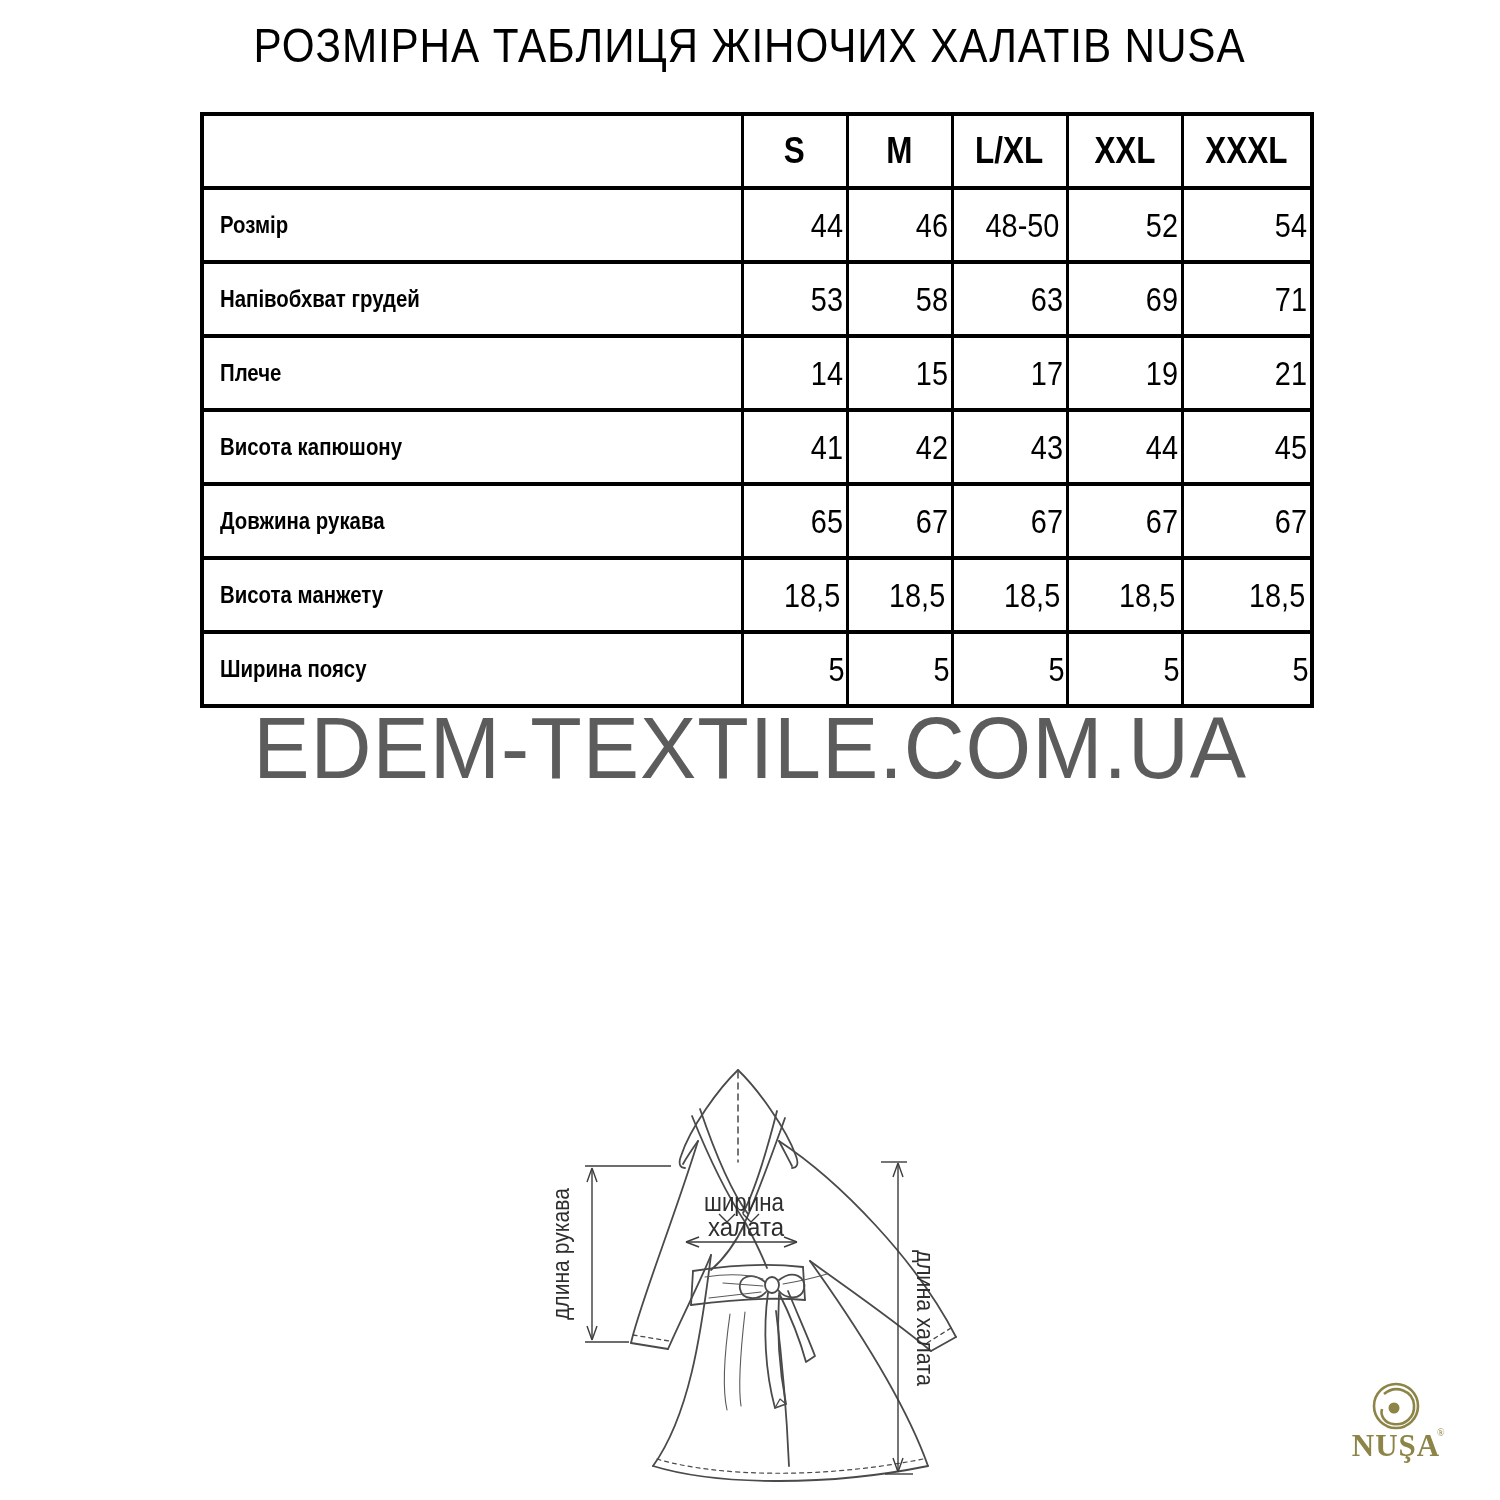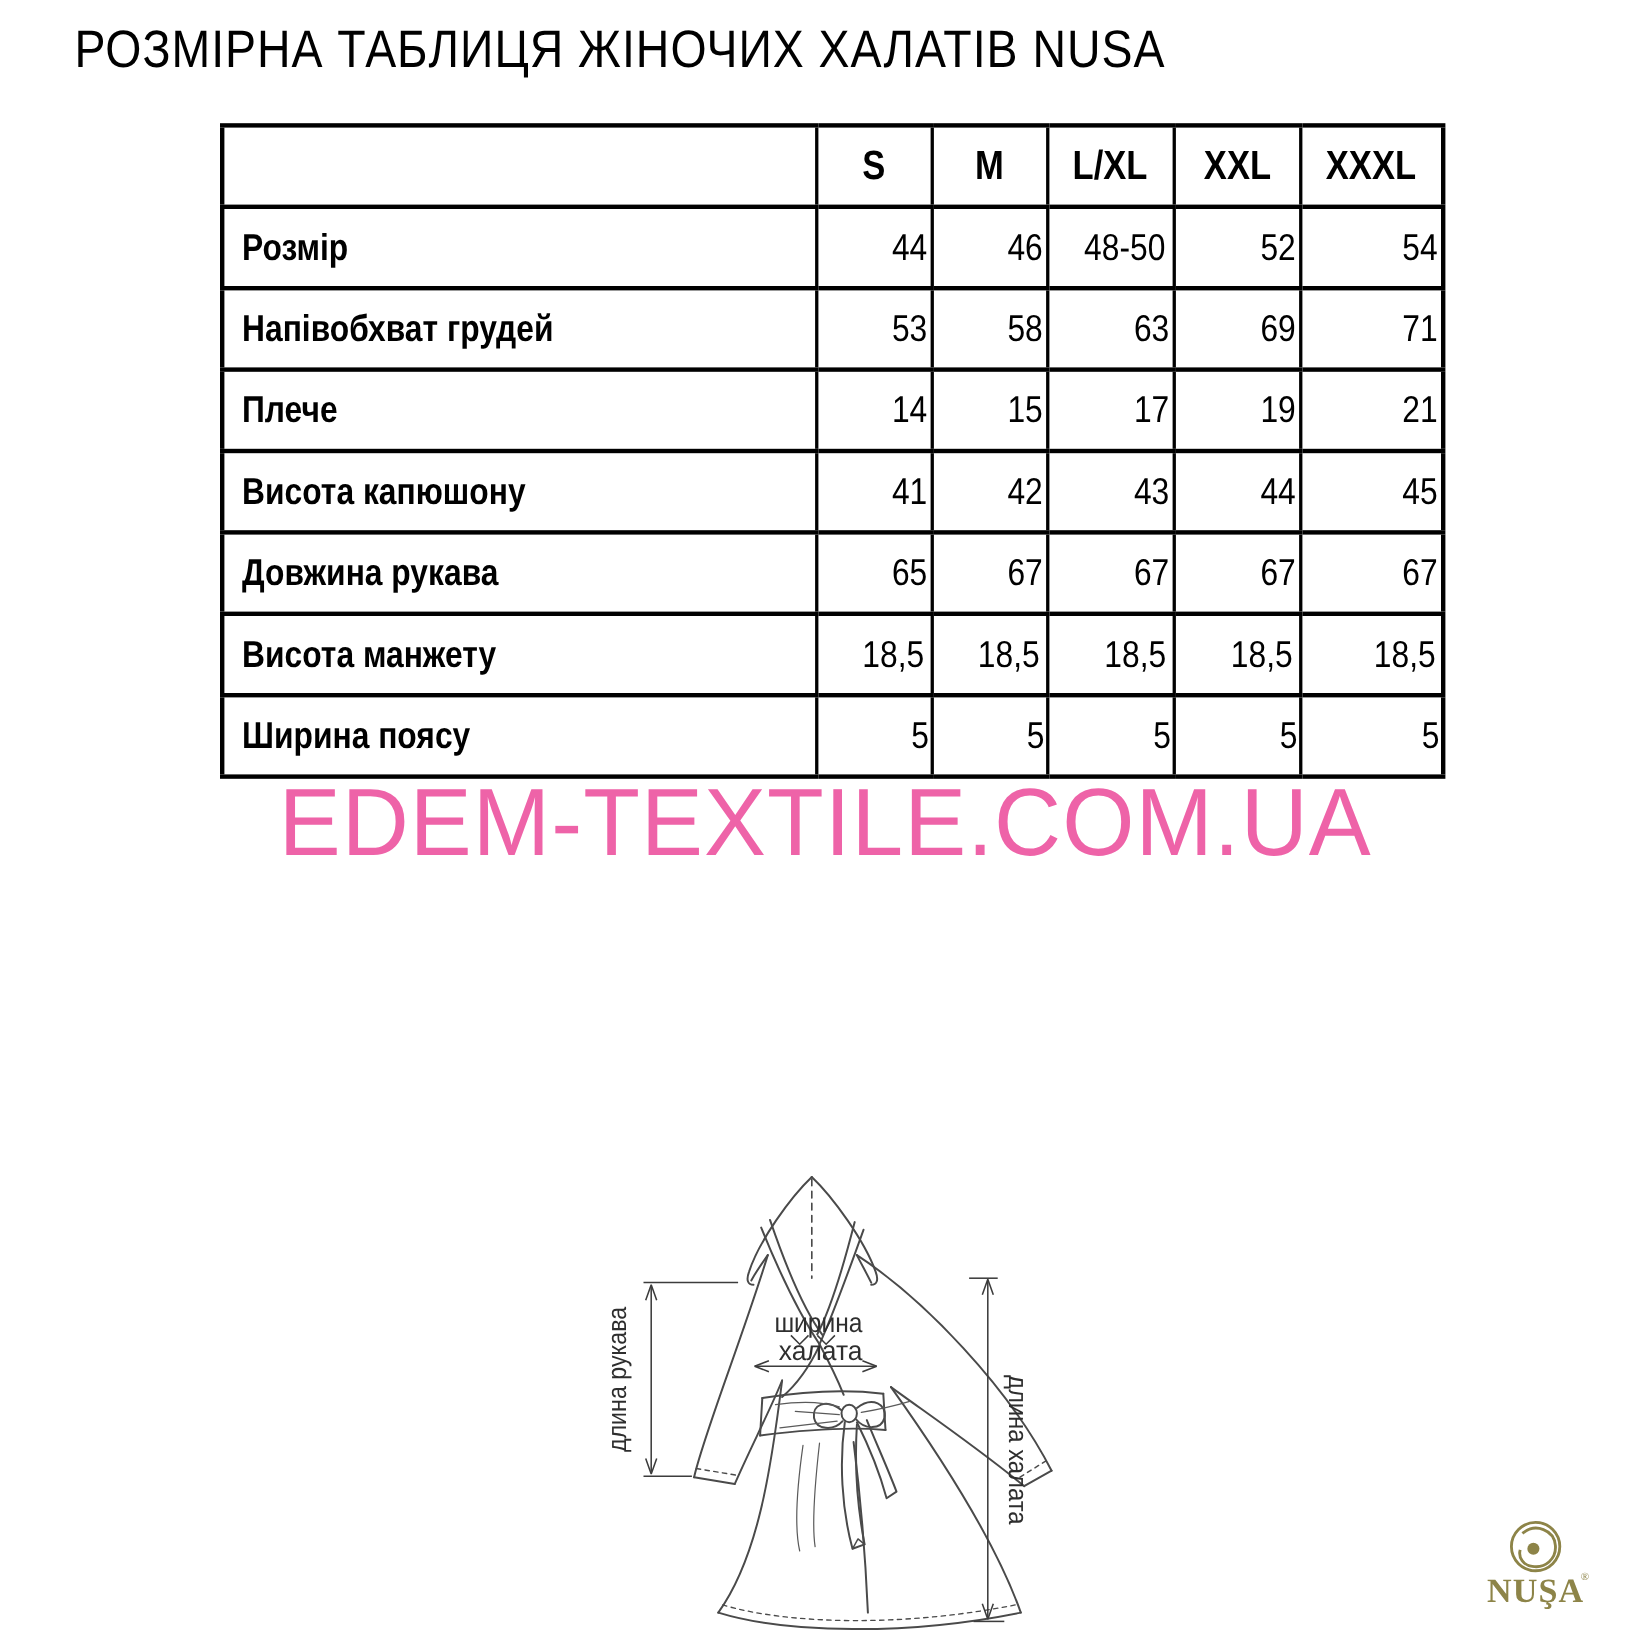--- a/index.html
+++ b/index.html
@@ -6,44 +6,44 @@
   body{
     width:1500px;height:1500px;position:relative;background:#ffffff;
     font-family:"Liberation Sans",sans-serif;overflow:hidden;color:#000;
   }
   
   .cx{display:inline-block;transform:scaleX(0.85);transform-origin:center;white-space:nowrap;}
   .cxl{transform-origin:left center;}
 
   .title{
     position:absolute;top:18px;left:0;width:1500px;margin:0;
-    font-size:48px;font-weight:normal;letter-spacing:1px;
+    text-align:center;font-size:48px;font-weight:normal;letter-spacing:1px;
     z-index:3;
   }
   .title .cx{transform:scaleX(0.88);}
 
   .watermark{
     position:absolute;top:698px;left:238px;z-index:1;
-    font-size:87px;letter-spacing:1px;color:#ec4899;opacity:.85;
+    font-size:87px;letter-spacing:1px;color:#404040;opacity:.85;
     white-space:nowrap;font-weight:normal;
   }
   .watermark .cx{transform:scaleX(0.97);}
 
   table.size-table{
     position:absolute;left:200px;top:112px;width:1110px;z-index:2;
     border-collapse:collapse;table-layout:fixed;background:transparent;
     border:4px solid #000;
   }
   .size-table th,.size-table td{
     border-left:3px solid #000;border-right:3px solid #000;
     border-top:4px solid #000;border-bottom:4px solid #000;
     height:70px;padding:0;vertical-align:middle;background:transparent;
   }
   .size-table th{font-size:37px;font-weight:bold;text-align:center;}
-  .size-table td.lbl{font-size:34px;font-weight:bold;text-align:left;padding-left:16px;}
+  .size-table td.lbl{font-size:24px;font-weight:bold;text-align:left;padding-left:16px;}
   .size-table td.val{font-size:34px;font-weight:normal;text-align:right;}
 
   .diagram{position:absolute;left:525px;top:1056px;z-index:2;}
   .logo{position:absolute;left:1338px;top:1362px;z-index:2;}
 </style>
 </head>
 <body>
 
 <h1 class="title"><span class="cx">РОЗМІРНА ТАБЛИЦЯ ЖІНОЧИХ ХАЛАТІВ NUSA</span></h1>
 

